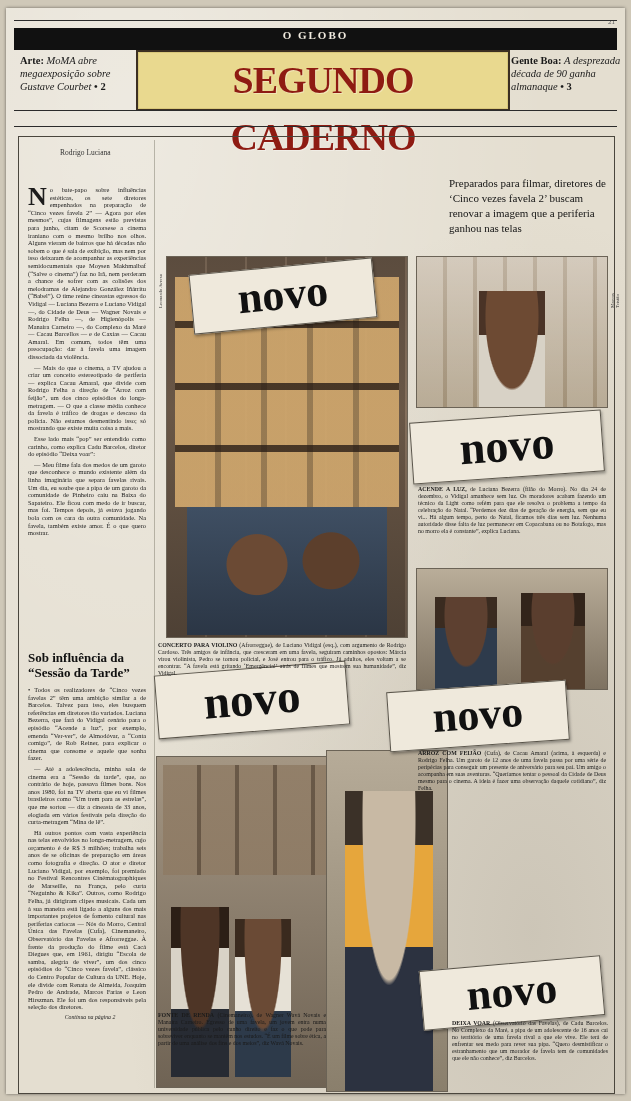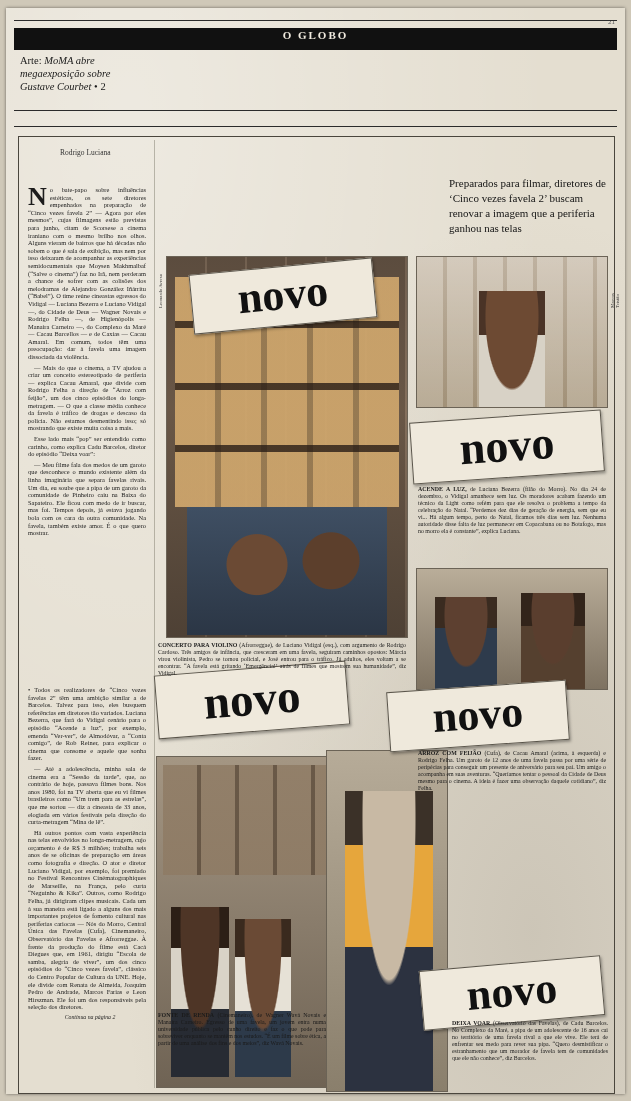--- a/index.html
+++ b/index.html
@@ -34,21 +34,21 @@
   .sc-box .sc-title{
     color:#8e1b12;font-size:38px;font-weight:bold;line-height:57px;text-align:center;
     letter-spacing:-1px;font-family:"Liberation Serif",serif;
     text-shadow:1px 1px 0 rgba(255,255,255,.35);
   }
   .corner{
     position:absolute;font-size:10.5px;line-height:13px;color:#1a1a1a;width:112px;
   }
   .corner.left{left:14px;top:46px;}
   .corner.right{left:505px;top:46px;width:110px;}
-  .corner b{font-weight:normal;}
+  .corner b{font-weight:bold;}
   .corner i{font-style:italic;}
   .dateline{
     position:absolute;left:8px;top:106px;width:603px;text-align:center;
     font-size:8.5px;letter-spacing:1.4px;color:#222;
   }
   .frame{
     position:absolute;left:12px;top:128px;width:595px;height:956px;
     border:1px solid #4a463d;
   }
   
@@ -125,21 +125,29 @@
       <div class="oglobo-bar">
         <span>O GLOBO</span>
       </div>
 
       <div class="corner left">
         <b>Arte:</b>
         <i>MoMA abre megaexposição sobre Gustave Courbet</i>
         <b>• 2</b>
       </div>
 
-
+      <div class="sc-box">
+        <div class="sc-title">SEGUNDO CADERNO</div>
+      </div>
+
+      <div class="corner right">
+        <b>Gente Boa:</b>
+        <i>A desprezada década de 90 ganha almanaque</i>
+        <b>• 3</b>
+      </div>
 
       <div class="rule-thin" style="top:102px;"></div>
       <div class="rule-thin" style="top:118px;"></div>
     </div>
 
     <div class="frame"></div>
     <div class="vrule" style="left:148px;"></div>
 
     <div class="byline">Rodrigo Luciana</div>
 
@@ -219,20 +227,21 @@
       <span>novo</span>
     </div>
 
     <div class="col" style="left:22px;top:178px;width:118px;">
       <p class="first"><span class="dropcap">N</span><span>o bate-papo sobre influências estéticas, os sete diretores empenhados na preparação de “Cinco vezes favela 2” — Agora por eles mesmos”, cujas filmagens estão previstas para junho, citam de Scorsese a cinema iraniano com o mesmo brilho nos olhos. Alguns vieram de bairros que há décadas não sobem o que é sala de exibição, mas nem por isso deixaram de acompanhar as experiências semidocumentais que Moysen Makhmalbaf (“Salve o cinema”) faz no Irã, nem perderam a chance de sofrer com as colisões dos melodramas de Alejandro González Iñárritu (“Babel”). O time reúne cineastas egressos do Vidigal — Luciana Bezerra e Luciano Vidigal —, do Cidade de Deus — Wagner Novais e Rodrigo Felha —, de Higienópolis — Manaíra Carneiro —, do Complexo da Maré — Cacau Barcellos — e de Caxias — Cacau Amaral. Em comum, todos têm uma preocupação: dar à favela uma imagem dissociada da violência.</span></p>
       <p>— Mais do que o cinema, a TV ajudou a criar um conceito estereotipado de periferia — explica Cacau Amaral, que divide com Rodrigo Felha a direção de “Arroz com feijão”, um dos cinco episódios do longa-metragem. — O que a classe média conhece da favela é tráfico de drogas e descaso da polícia. Não estamos desmentindo isso; só mostrando que existe muita coisa a mais.</p>
       <p>Esse lado mais “pop” ser entendido como carinho, como explica Cadu Barcelos, diretor do episódio “Deixa voar”:</p>
       <p>— Meu filme fala dos medos de um garoto que desconhece o mundo existente além da linha imaginária que separa favelas rivais. Um dia, eu soube que a pipa de um garoto da comunidade de Pinheiro caiu na Baixa do Sapateiro. Ele ficou com medo de ir buscar, mas foi. Tempos depois, já estava jogando bola com os cara da outra comunidade. Na favela, também existe amor. É o que quero mostrar.</p>
     </div>
 
+    <div class="subhead" style="left:22px;top:642px;width:120px;">Sob influência da “Sessão da Tarde”</div>
 
     <div class="col" style="left:22px;top:678px;width:118px;">
       <p class="first">• Todos os realizadores de “Cinco vezes favelas 2” têm uma ambição similar a de Barcelos. Talvez para isso, eles busquem referências em diretores tão variados. Luciana Bezerra, que fará do Vidigal cenário para o episódio “Acende a luz”, por exemplo, emenda “Ver-ver”, de Almodóvar, a “Conta comigo”, de Rob Reiner, para explicar o cinema que consome e aquele que sonha fazer.</p>
       <p>— Até a adolescência, minha sala de cinema era a “Sessão da tarde”, que, ao contrário de hoje, passava filmes bons. Nos anos 1980, foi na TV aberta que eu vi filmes brasileiros como “Um trem para as estrelas”, que me sortou — diz a cineasta de 33 anos, elogiada em vários festivais pela direção do curta-metragem “Mina de lê”.</p>
       <p>Há outros pontos com vasta experiência nas telas envolvidos no longa-metragem, cujo orçamento é de R$ 3 milhões; trabalha seis anos de se oficinas de preparação em áreas como fotografia e direção. O ator e diretor Luciano Vidigal, por exemplo, foi premiado no Festival Rencontres Cinématographiques de Marseille, na França, pelo curta “Neguinho &amp; Kika”. Outros, como Rodrigo Felha, já dirigiram clipes musicais. Cada um à sua maneira está ligado a alguns dos mais importantes projetos de fomento cultural nas periferias cariocas — Nós do Morro, Central Única das Favelas (Cufa), Cinemaneiro, Observatório das Favelas e Afrorreggae. À frente da produção do filme está Cacá Diegues que, em 1961, dirigiu “Escola de samba, alegria de viver”, um dos cinco episódios do “Cinco vezes favela”, clássico do Centro Popular de Cultura da UNE. Hoje, ele divide com Renata de Almeida, Joaquim Pedro de Andrade, Marcos Farias e Leon Hirszman. Ele foi um dos responsáveis pela seleção dos diretores.</p>
       <p style="text-align:center;font-style:italic;font-size:5.8px;">Continua na página 2</p>
     </div>
 
     <div class="cap" style="left:152px;top:634px;width:248px;">
       <b class="bullet">CONCERTO PARA VIOLINO</b>

